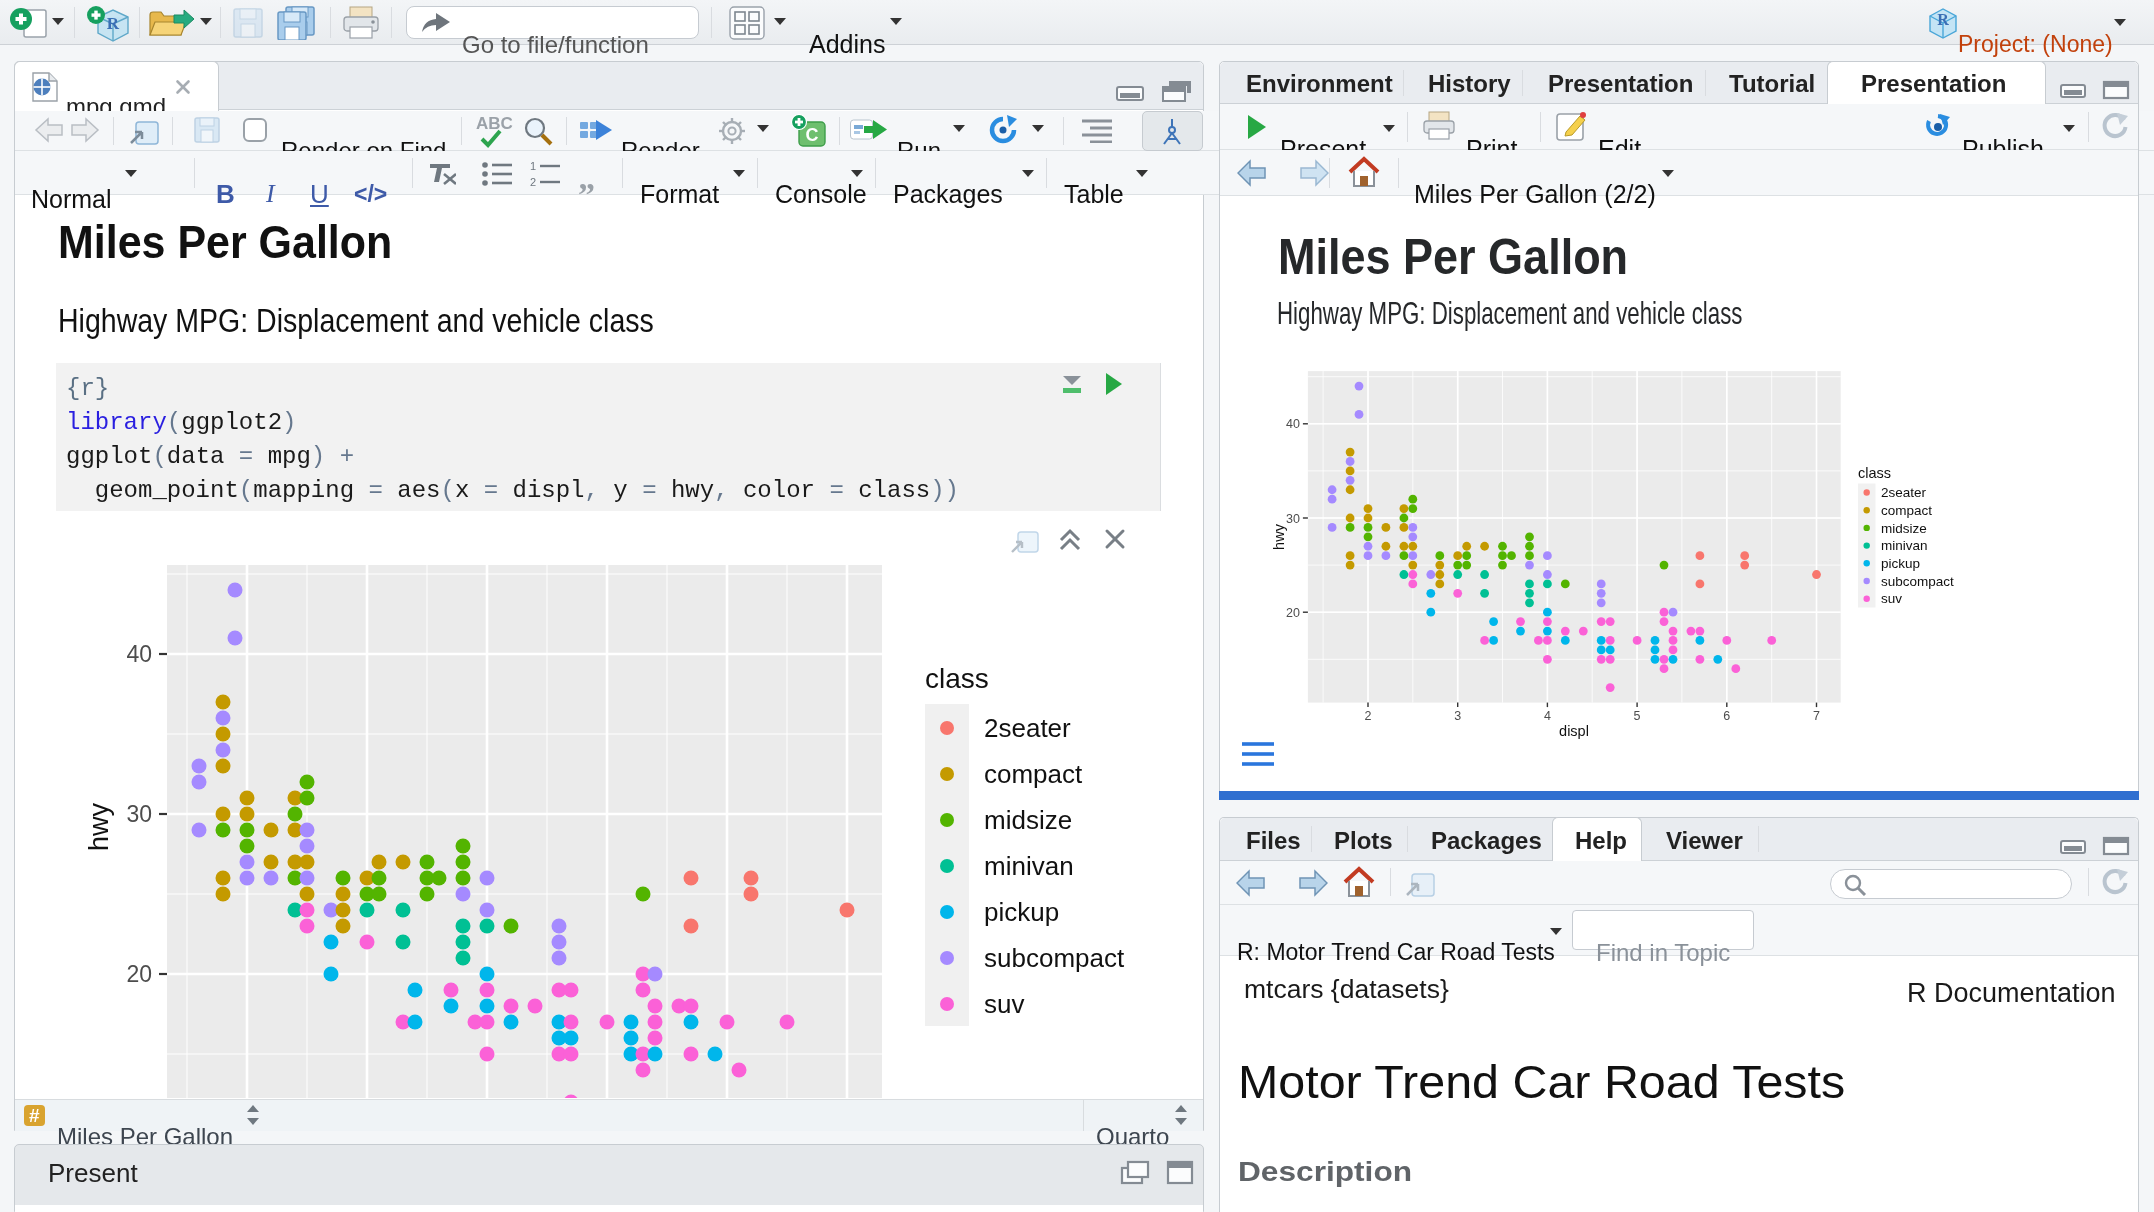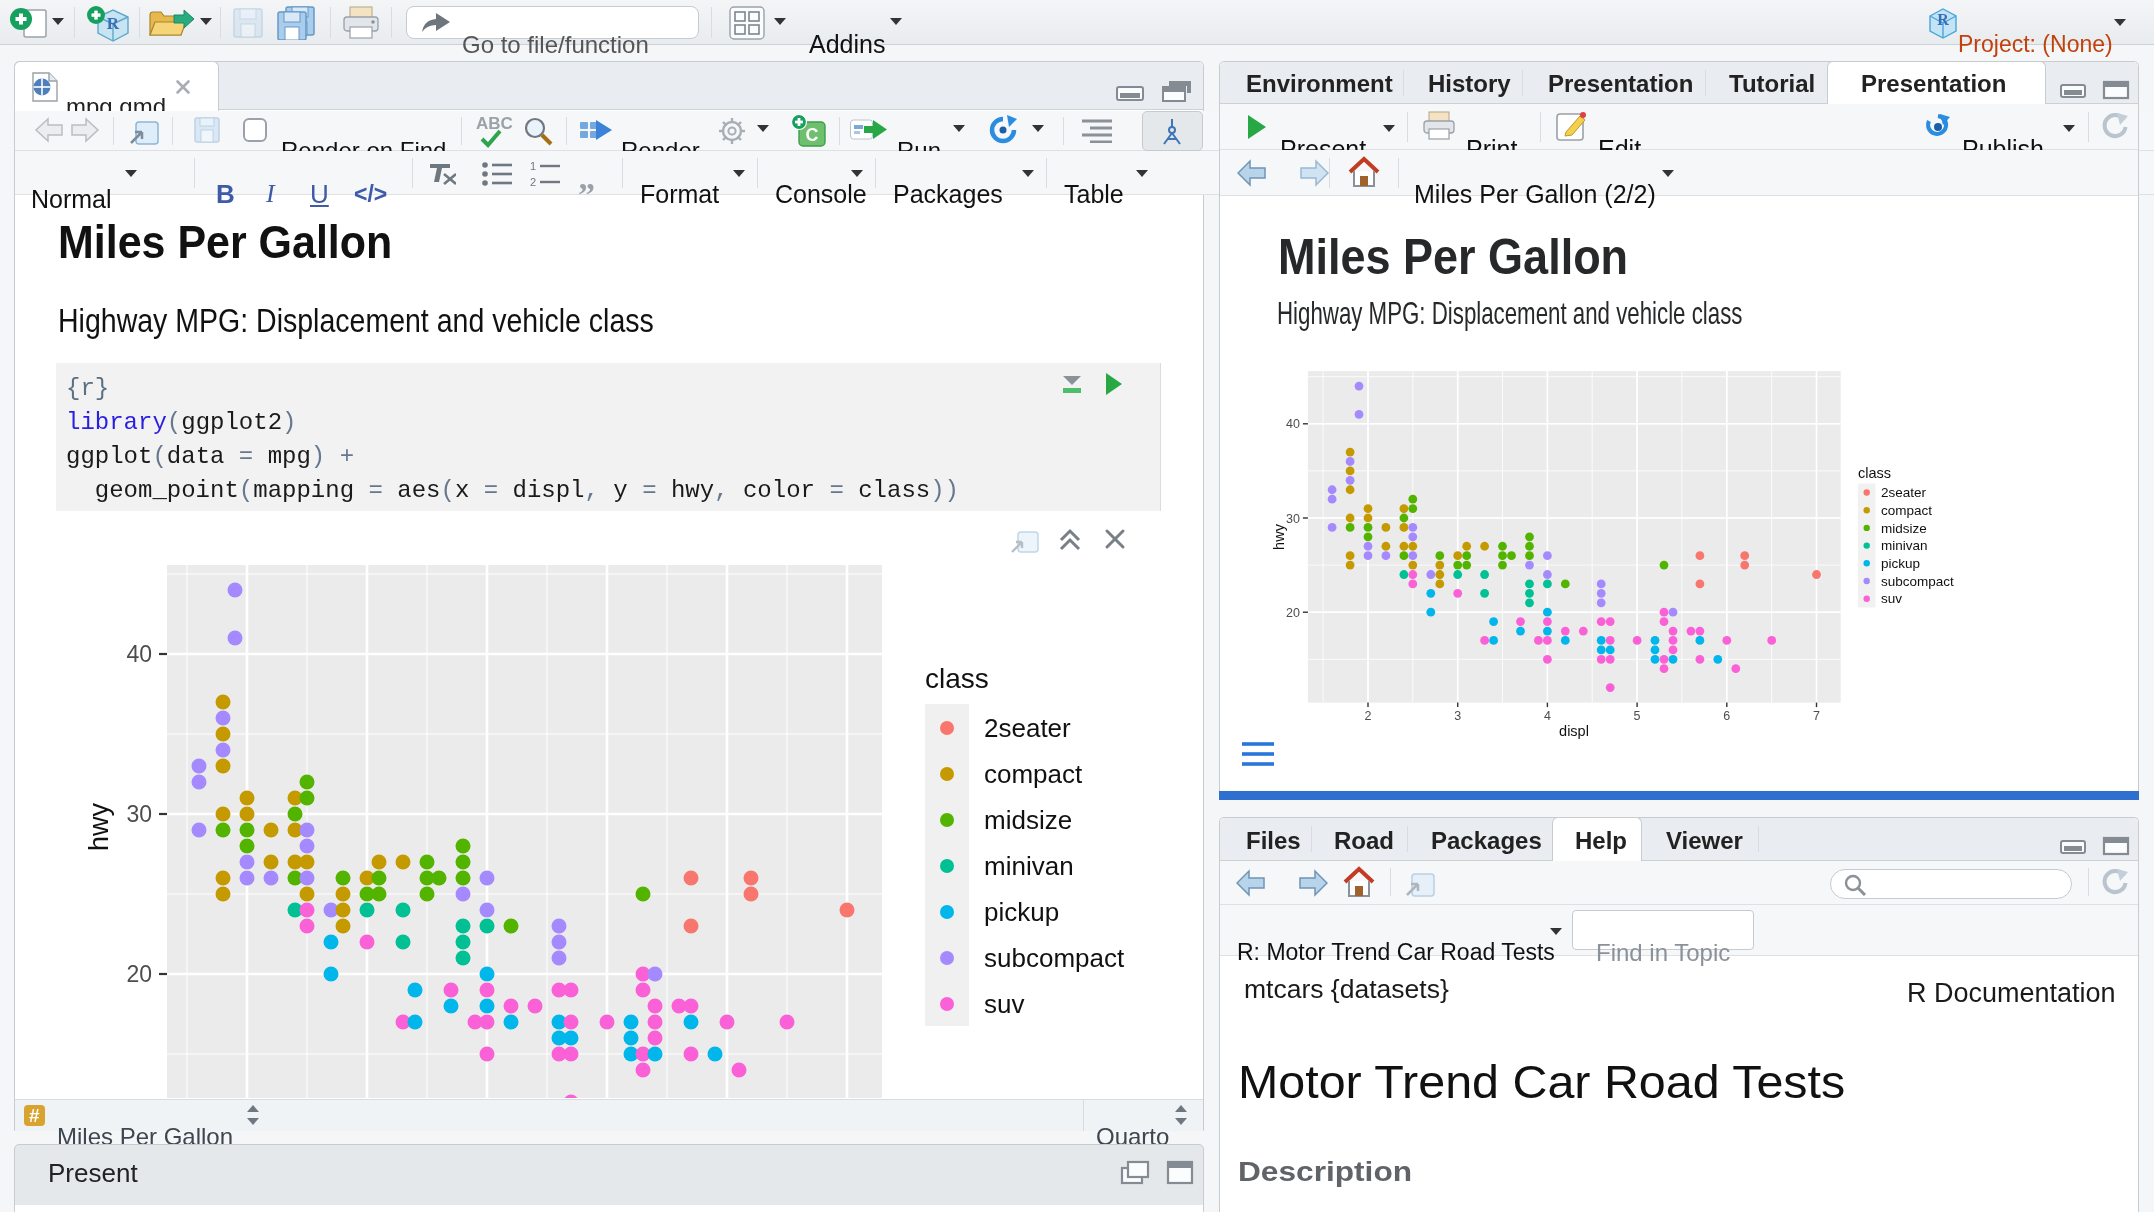--- a/index.html
+++ b/index.html
@@ -767,21 +767,21 @@
       <line x1="0" y1="22" x2="32" y2="22"></line>
     </g>
 </svg>
 <div class="abs" style="left:1219px;top:791px;width:920px;height:9px;background:#2f6fd0"></div>
 
 <div class="pane" style="left:1219px;top:817px;width:920px;height:395px;border-bottom:none"></div>
 <div class="abs tabbar" style="left:1220px;top:818px;width:918px;height:43px"></div>
 <div class="tab-act" style="left:1552px;top:817px;width:90px;height:45px"></div>
 <div class="tablab" style="left:1246px;top:827px">Files</div>
 <div class="sep" style="left:1311px;top:826px;height:26px"></div>
-<div class="tablab" style="left:1334px;top:827px">Road</div>
+<div class="tablab" style="left:1334px;top:827px">Plots</div>
 <div class="sep" style="left:1407px;top:826px;height:26px"></div>
 <div class="tablab" style="left:1431px;top:827px">Packages</div>
 <div class="tablab" style="left:1575px;top:827px">Help</div>
 <div class="tablab" style="left:1666px;top:827px">Viewer</div>
 <div class="sep" style="left:1758px;top:826px;height:26px"></div>
 <svg class="icon" style="left:2060px;top:834px" width="70" height="22">
  <rect x="1" y="7" width="24" height="12" rx="2" fill="#fbfcfd" stroke="#848b93" stroke-width="2"></rect>
     <rect x="4" y="12" width="18" height="5" fill="#848b93"></rect>
  <rect x="44" y="4" width="24" height="16" fill="#fbfcfd" stroke="#848b93" stroke-width="2.2"></rect>
     <rect x="44" y="4" width="24" height="5" fill="#848b93"></rect>

